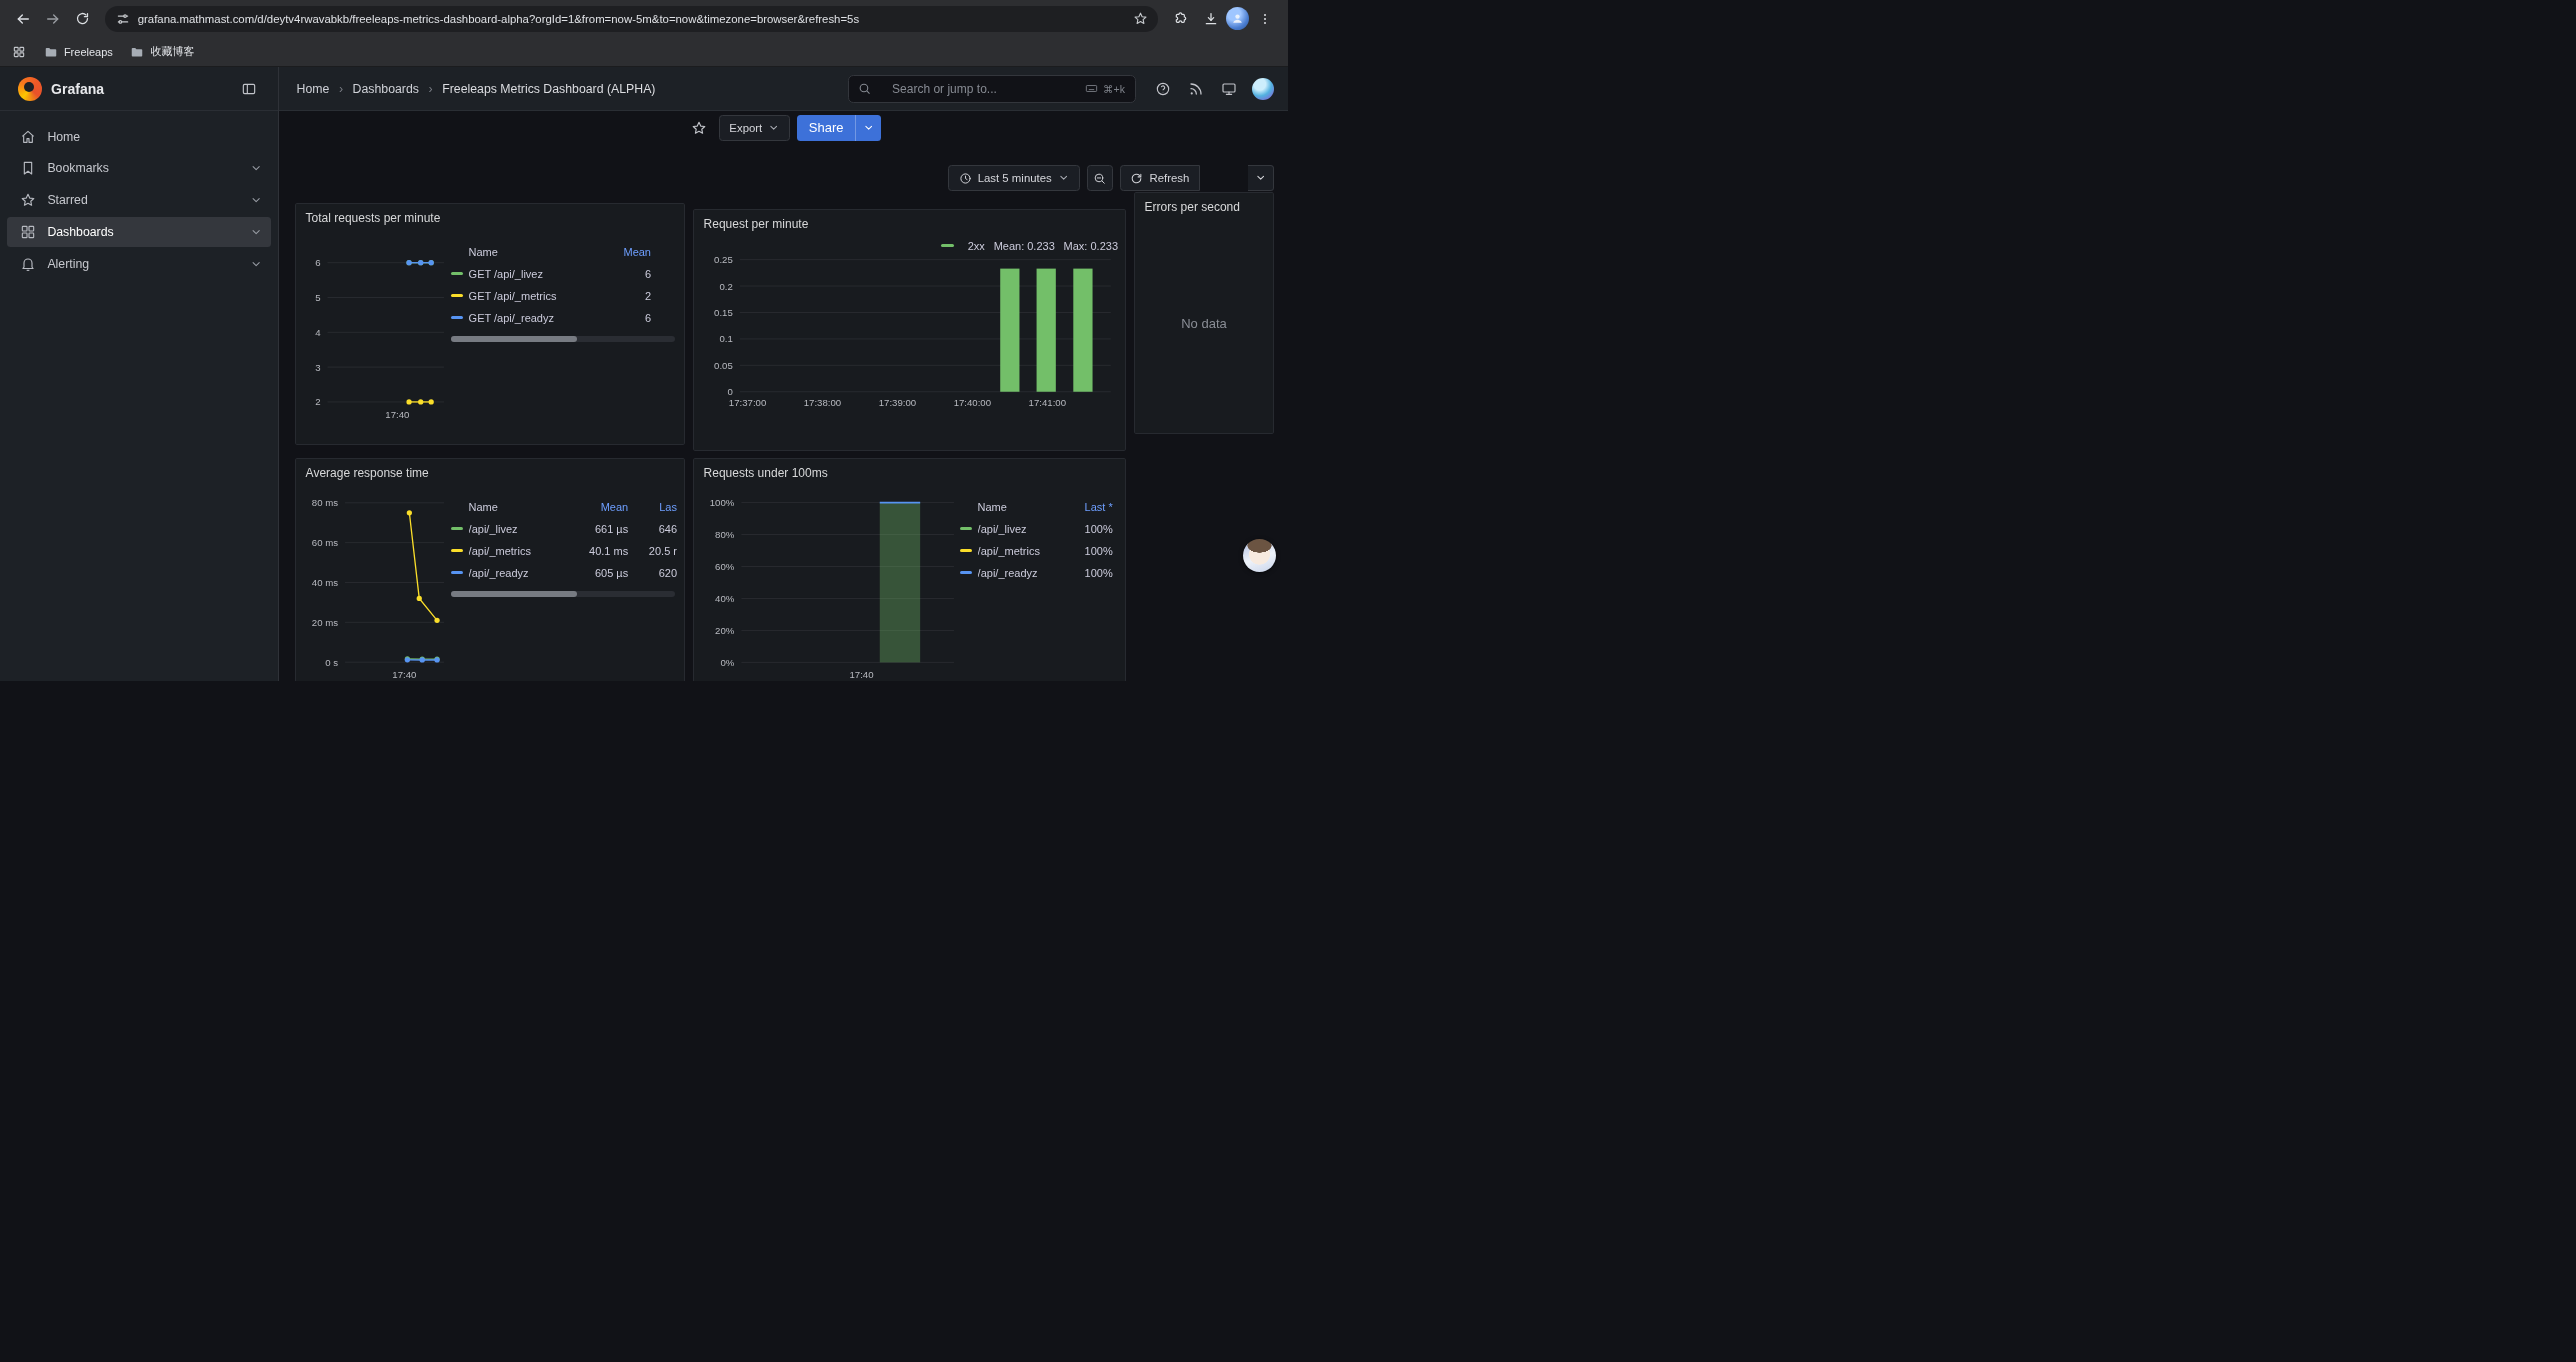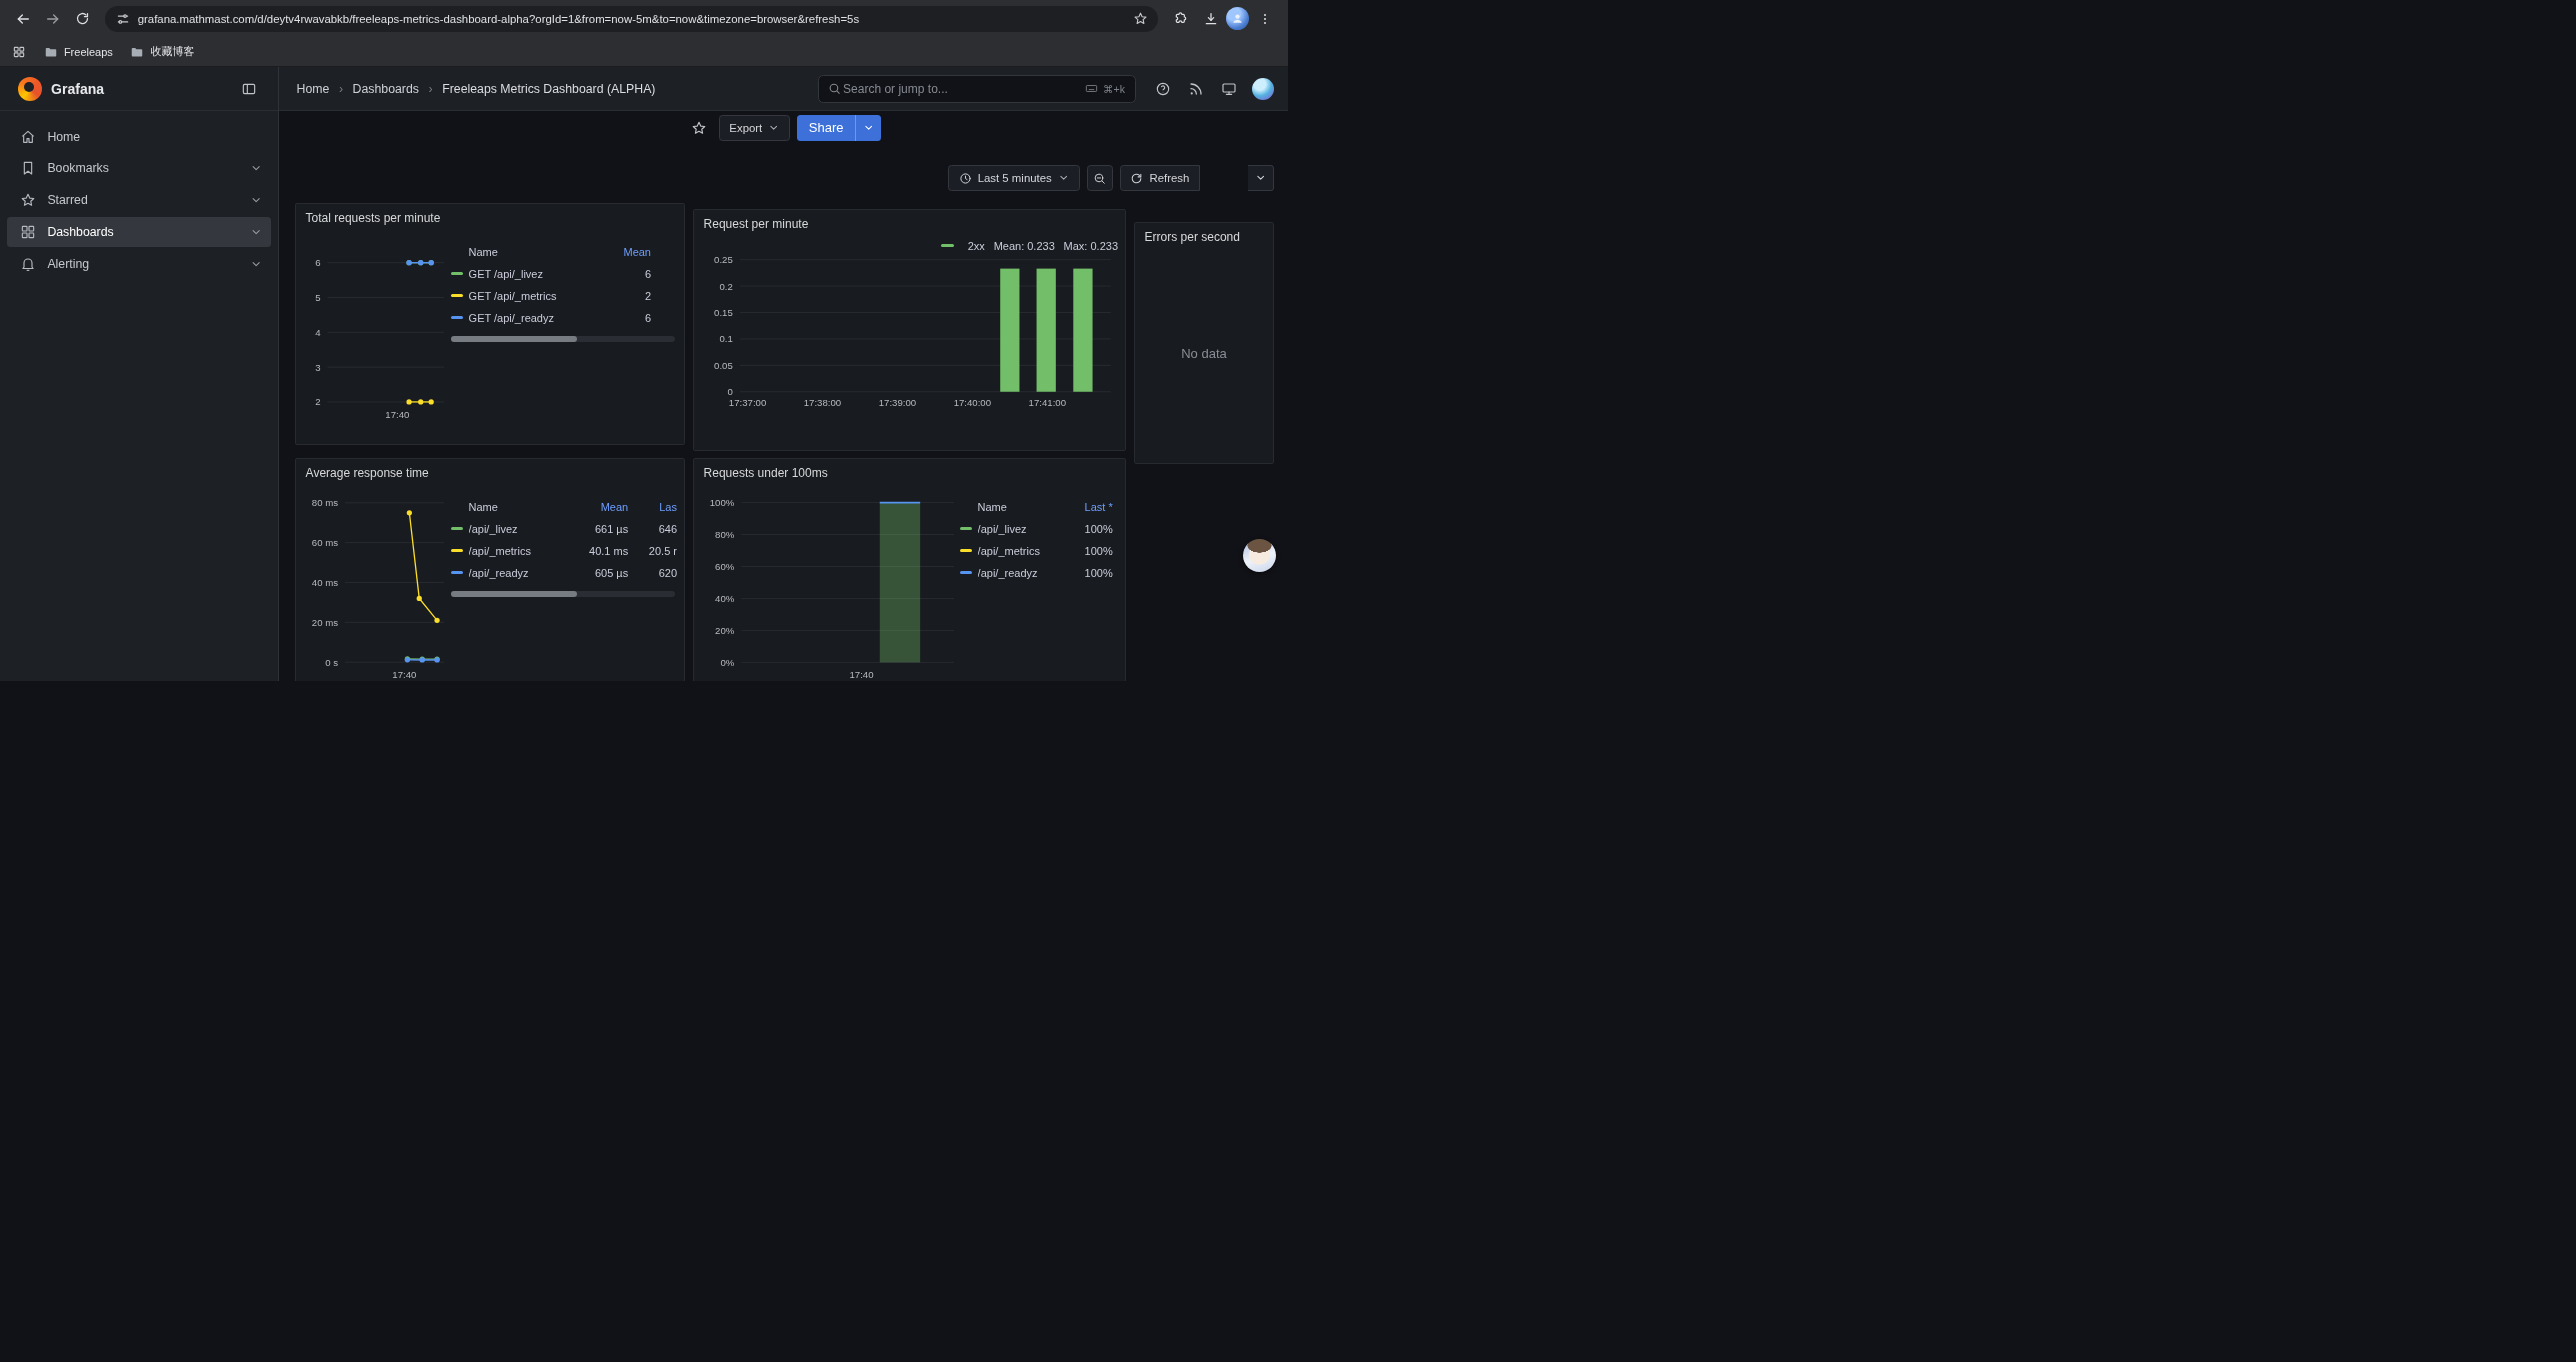--- a/index.html
+++ b/index.html
@@ -29,21 +29,21 @@
   .nav-item.active { background:#34373d; color:#ffffff; }
   .nav-item .chev { margin-left:auto; color:#999da5; display:flex; }
   .nav-icon { display:flex; color:#b7bac1; }
 
   .g-main { flex:1; min-width:0; display:flex; flex-direction:column; }
   .g-header { height:44px; flex:none; background:#1d2126; border-bottom:0.9px solid rgba(204,204,220,0.08); display:flex; align-items:center; padding:0 14px 0 17.5px; gap:7px; }
   .crumbs { display:flex; align-items:center; gap:9.6px; font-size:12.3px; color:#cfd1d7; white-space:nowrap; }
   .crumb { cursor:pointer; }
   .crumb.current { color:#dcdde1; }
   .crumb-sep { color:#797d85; font-size:12.3px; }
-  .searchbox { margin-left:auto; margin-right:7px; width:318px; height:28px; background:#111217; border:0.9px solid #33363c; border-radius:5.3px; display:flex; align-items:center; padding:0 9.6px; gap:2px; color:#868a92; font-size:12px; cursor:text; }
+  .searchbox { margin-left:auto; margin-right:7px; width:288px; height:28px; background:#111217; border:0.9px solid #33363c; border-radius:5.3px; display:flex; align-items:center; padding:0 9.6px; gap:21px; color:#868a92; font-size:12px; cursor:text; }
   .searchbox .sc { margin-left:auto; display:flex; align-items:center; gap:5.3px; font-size:10.5px; color:#7f838b; }
   .hicon { width:26px; height:26px; border-radius:3.5px; display:flex; align-items:center; justify-content:center; color:#c3c5cb; cursor:pointer; flex:none; }
   .g-avatar { width:22px; height:22px; border-radius:50%; background:radial-gradient(circle at 35% 28%, #cdeefc 0 28%, #53b1e0 55%, #7a6fd8 85%, #27497f 100%); margin-left:3.5px; cursor:pointer; flex:none; }
 
   .g-subheader { height:33px; flex:none; background:#111217; display:flex; align-items:center; justify-content:center; gap:7px; padding:12px 14px; }
   .btn { height:26px; display:flex; align-items:center; gap:6.1px; padding:0 9.6px; border-radius:3.5px; font-size:11.4px; color:#d5d6db; background:#1b1e24; border:0.9px solid #34373d; cursor:pointer; white-space:nowrap; }
   .btn .chev { display:flex; color:#a9acb3; }
   .btn-share { display:flex; height:26px; border-radius:3.5px; overflow:hidden; background:#3d71d9; color:#ffffff; font-size:13px; cursor:pointer; }
   .btn-share .seg { display:flex; align-items:center; padding:0 11.4px; }
   .btn-share .seg.chev-seg { padding:0 7px; border-left:0.9px solid rgba(255,255,255,0.28); }
@@ -456,21 +456,21 @@
             </div>
           <div class="legend-inline">
             <span class="sw" style="background: rgb(115, 191, 105);"></span>
             <span class="name">2xx</span>
             <span>Mean: 0.233</span>
             <span>Max: 0.233</span>
           </div>
         </div>
       </div>
 
-      <div class="panel" style="left:855px; top:78px; width:140px; height:242px;">
+      <div class="panel" style="left:855px; top:48px; width:140px; height:242px;">
         <div class="p-title">Errors per second</div>
         <div class="p-body">
           <div class="nodata">No data</div>
         </div>
       </div>
 
       <div class="panel" style="left:16px; top:314px; width:390px; height:242px;">
         <div class="p-title">Average response time</div>
         <div class="p-body">
           <div class="chart">

